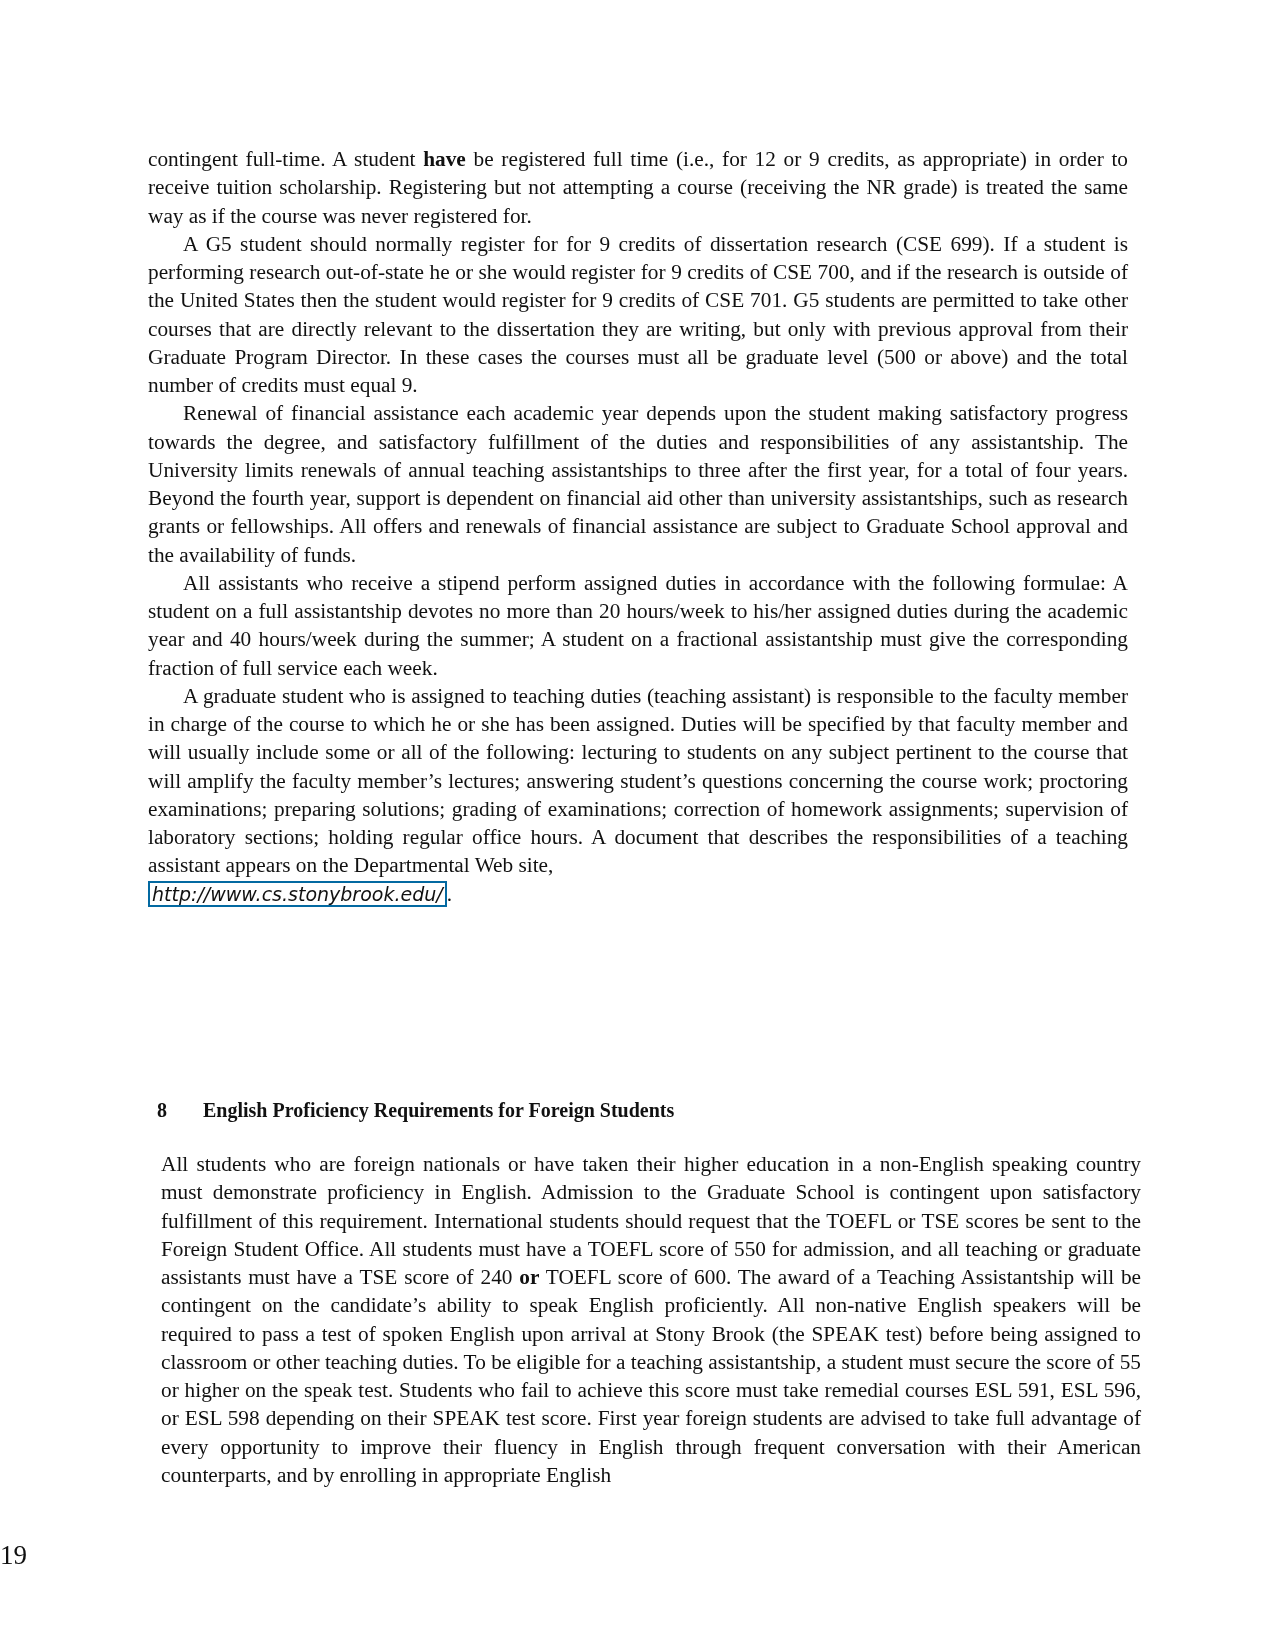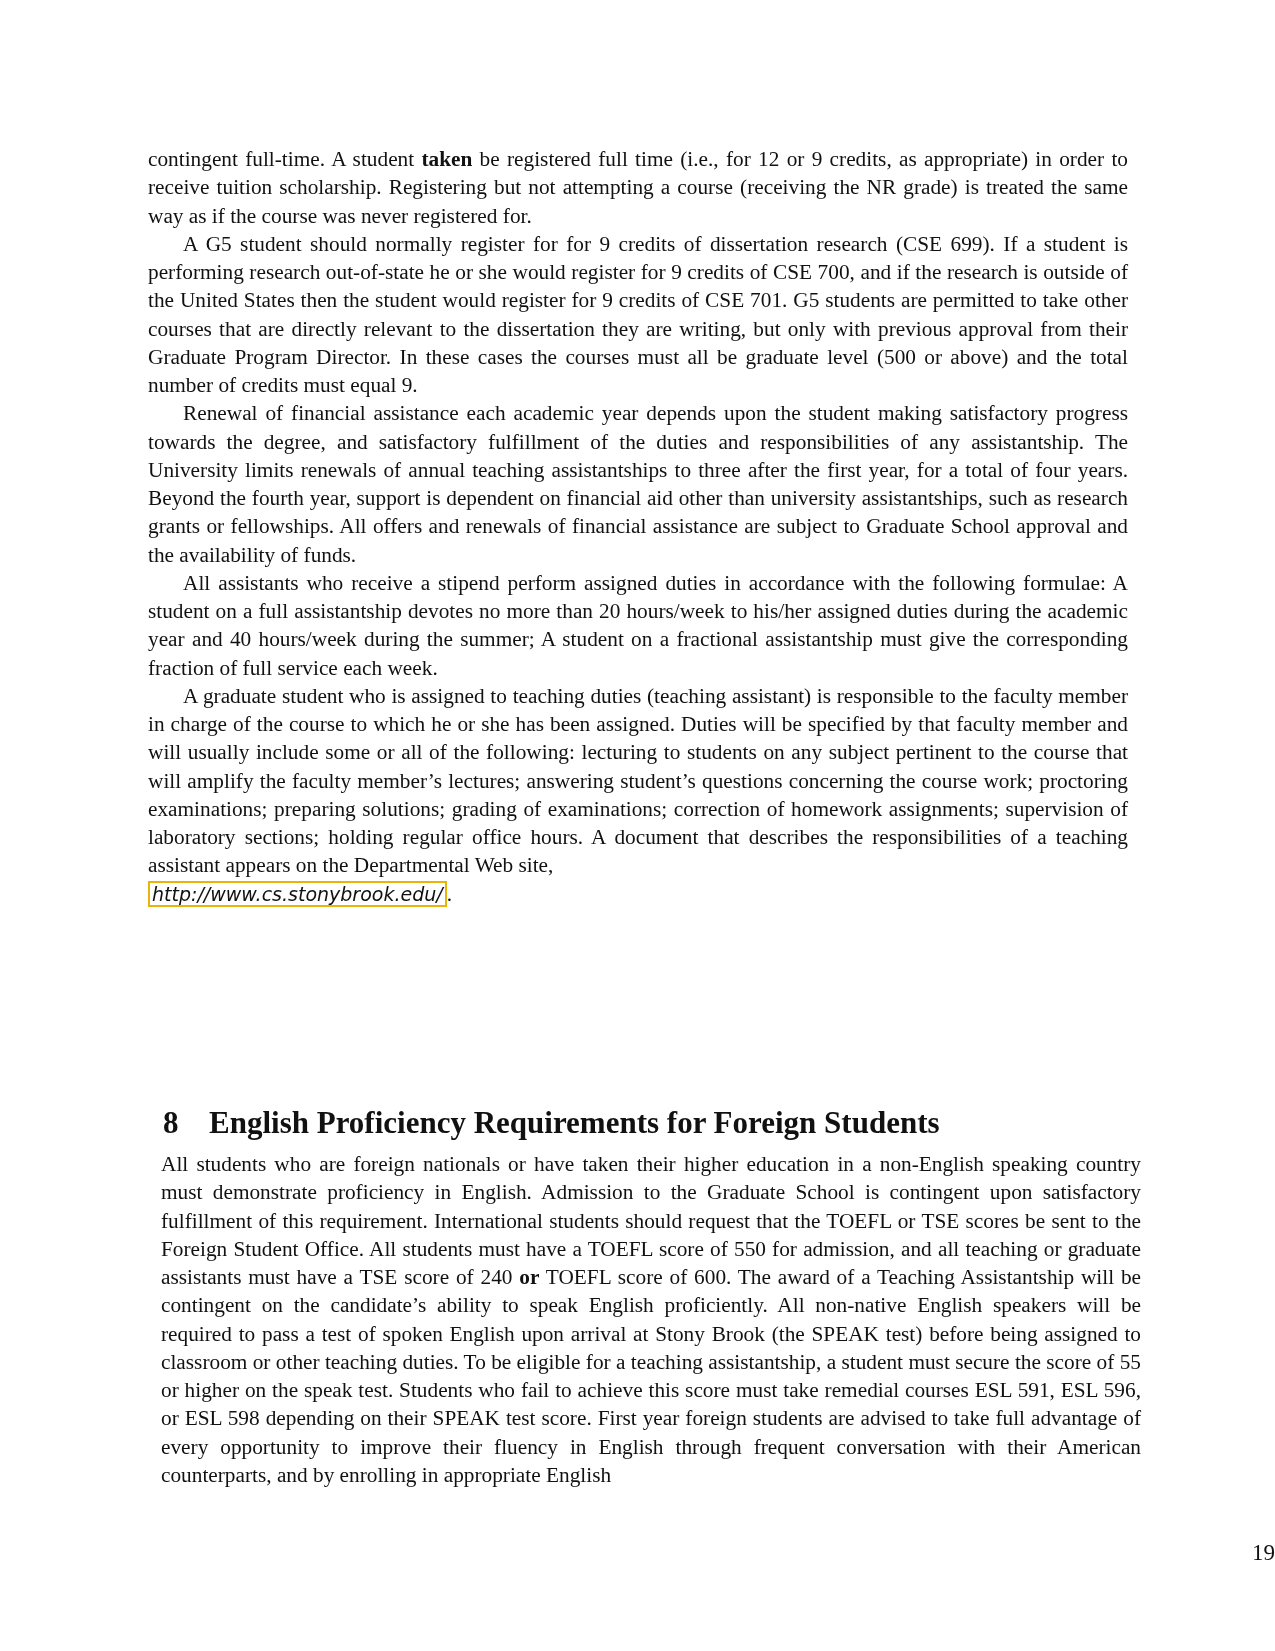--- a/index.html
+++ b/index.html
@@ -1,31 +1,31 @@
 <!DOCTYPE html>
 <html><head>
 <meta charset="utf-8">
 <style>
   html, body { margin: 0; padding: 0; background: #ffffff; }
   body { width: 1275px; height: 1651px; position: relative; overflow: hidden; }
   .page { position: absolute; left: 148px; top: 145px; width: 980px; color: #111; font-family: "Liberation Serif", serif; font-size: 21.3px; line-height: 28.25px; }
   .p { margin: 0; text-align: justify; text-align-last: left; }
   .p.indent { text-indent: 35px; }
-  .heading { position: absolute; left: 148px; top: 1090px; width: 980px; font-family: "Liberation Serif", serif; font-weight: bold; font-size: 31px; color: #111; margin: 15px; }
+  .heading { position: absolute; left: 148px; top: 1090px; width: 980px; font-family: "Liberation Serif", serif; font-weight: bold; font-size: 20px; color: #111; margin: 9px; }
   .heading .num { display: inline-block; width: 46px; }
   .section { position: absolute; left: 148px; top: 1150px; width: 980px; color: #111; font-family: "Liberation Serif", serif; font-size: 21.3px; line-height: 28.25px; margin-left: 13px; }
-  .link { font-family: "DejaVu Sans", sans-serif; font-style: italic; font-size: 19px; border: 2px solid #eab308; padding: 0 2px; color: #111; text-decoration: none; }
-  .pagenum { position: absolute; left: 0; width: 1275px; top: 1540px; text-align: right; font-family: "Liberation Serif", serif; font-size: 23px; color: #111; }
+  .link { font-family: "DejaVu Sans", sans-serif; font-style: italic; font-size: 19px; border: 2px solid #0369a1; padding: 0 2px; color: #111; text-decoration: none; }
+  .pagenum { position: absolute; left: 0; width: 1275px; top: 1540px; text-align: left; font-family: "Liberation Serif", serif; font-size: 27px; color: #111; }
   b { font-weight: bold; }
 </style>
 </head>
 <body>
 
 <div class="page">
-  <p class="p"><span>contingent full-time. A student </span><b>taken</b><span> be registered full time (i.e., for 12 or 9 credits, as appropriate) in order to receive tuition scholarship. Registering but not attempting a course (receiving the NR grade) is treated the same way as if the course was never registered for.</span></p>
+  <p class="p"><span>contingent full-time. A student </span><b>have</b><span> be registered full time (i.e., for 12 or 9 credits, as appropriate) in order to receive tuition scholarship. Registering but not attempting a course (receiving the NR grade) is treated the same way as if the course was never registered for.</span></p>
   <p class="p indent">A G5 student should normally register for for 9 credits of dissertation research (CSE 699). If a student is performing research out-of-state he or she would register for 9 credits of CSE 700, and if the research is outside of the United States then the student would register for 9 credits of CSE 701. G5 students are permitted to take other courses that are directly relevant to the dissertation they are writing, but only with previous approval from their Graduate Program Director. In these cases the courses must all be graduate level (500 or above) and the total number of credits must equal 9.</p>
   <p class="p indent">Renewal of financial assistance each academic year depends upon the student making satisfactory progress towards the degree, and satisfactory fulfillment of the duties and responsibilities of any assistantship. The University limits renewals of annual teaching assistantships to three after the first year, for a total of four years. Beyond the fourth year, support is dependent on financial aid other than university assistantships, such as research grants or fellowships. All offers and renewals of financial assistance are subject to Graduate School approval and the availability of funds.</p>
   <p class="p indent">All assistants who receive a stipend perform assigned duties in accordance with the following formulae: A student on a full assistantship devotes no more than 20 hours/week to his/her assigned duties during the academic year and 40 hours/week during the summer; A student on a fractional assistantship must give the corresponding fraction of full service each week.</p>
   <p class="p indent"><span>A graduate student who is assigned to teaching duties (teaching assistant) is responsible to the faculty member in charge of the course to which he or she has been assigned. Duties will be specified by that faculty member and will usually include some or all of the following: lecturing to students on any subject pertinent to the course that will amplify the faculty member’s lectures; answering student’s questions concerning the course work; proctoring examinations; preparing solutions; grading of examinations; correction of homework assignments; supervision of laboratory sections; holding regular office hours. A document that describes the responsibilities of a teaching assistant appears on the Departmental Web site,</span><br><a class="link">http://www.cs.stonybrook.edu/</a><span>.</span></p>
 </div>
 
 <h2 class="heading"><span class="num">8</span><span>English Proficiency Requirements for Foreign Students</span></h2>
 
 <div class="section">
   <p class="p"><span>All students who are foreign nationals or have taken their higher education in a non-English speaking country must demonstrate proficiency in English. Admission to the Graduate School is contingent upon satisfactory fulfillment of this requirement. International students should request that the TOEFL or TSE scores be sent to the Foreign Student Office. All students must have a TOEFL score of 550 for admission, and all teaching or graduate assistants must have a TSE score of 240 </span><b>or</b><span> TOEFL score of 600. The award of a Teaching Assistantship will be contingent on the candidate’s ability to speak English proficiently. All non-native English speakers will be required to pass a test of spoken English upon arrival at Stony Brook (the SPEAK test) before being assigned to classroom or other teaching duties. To be eligible for a teaching assistantship, a student must secure the score of 55 or higher on the speak test. Students who fail to achieve this score must take remedial courses ESL 591, ESL 596, or ESL 598 depending on their SPEAK test score. First year foreign students are advised to take full advantage of every opportunity to improve their fluency in English through frequent conversation with their American counterparts, and by enrolling in appropriate English</span></p>

